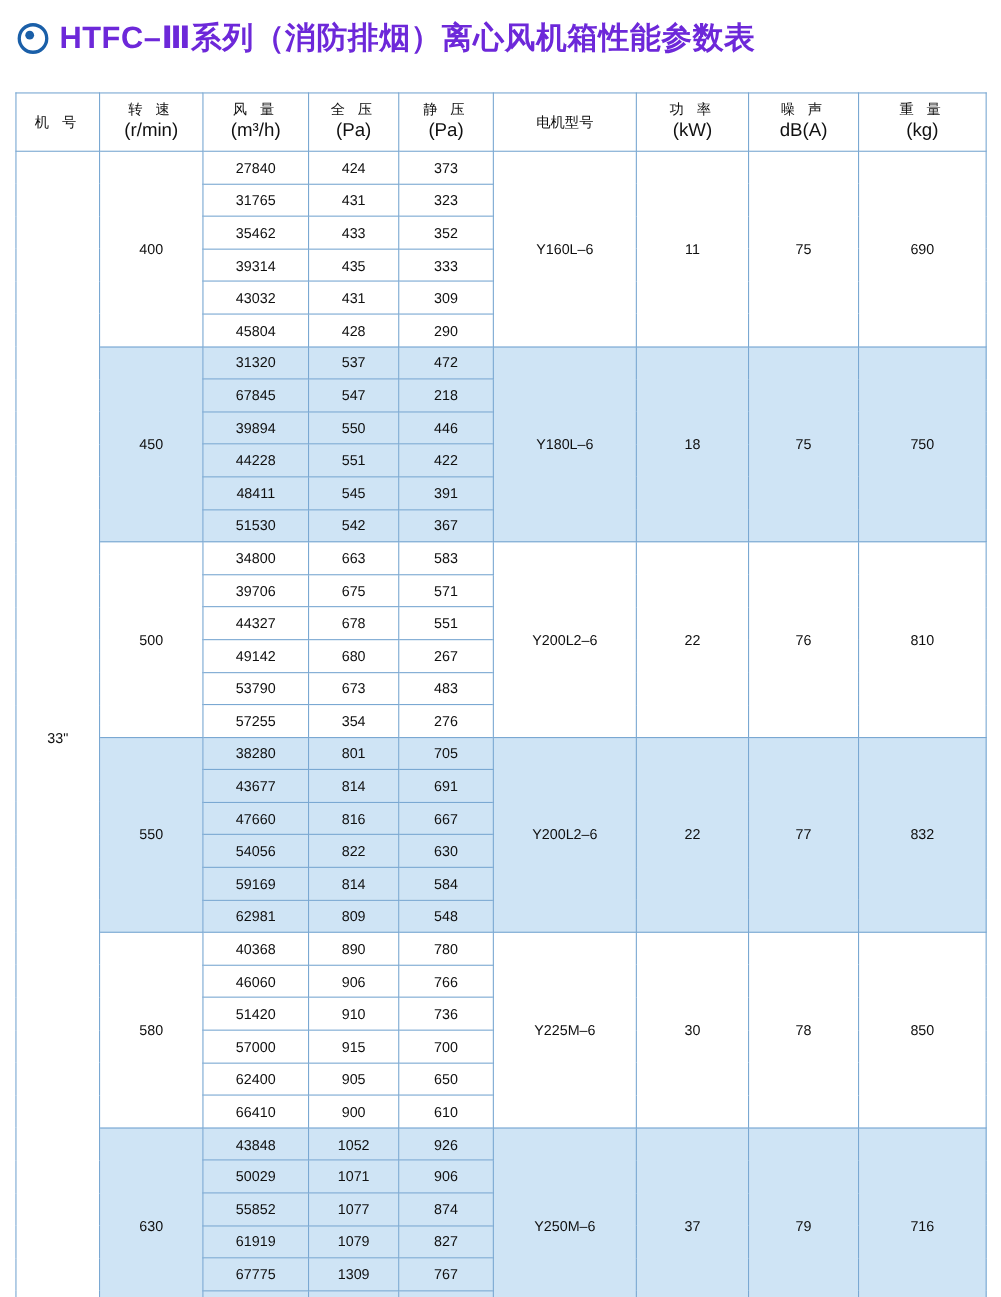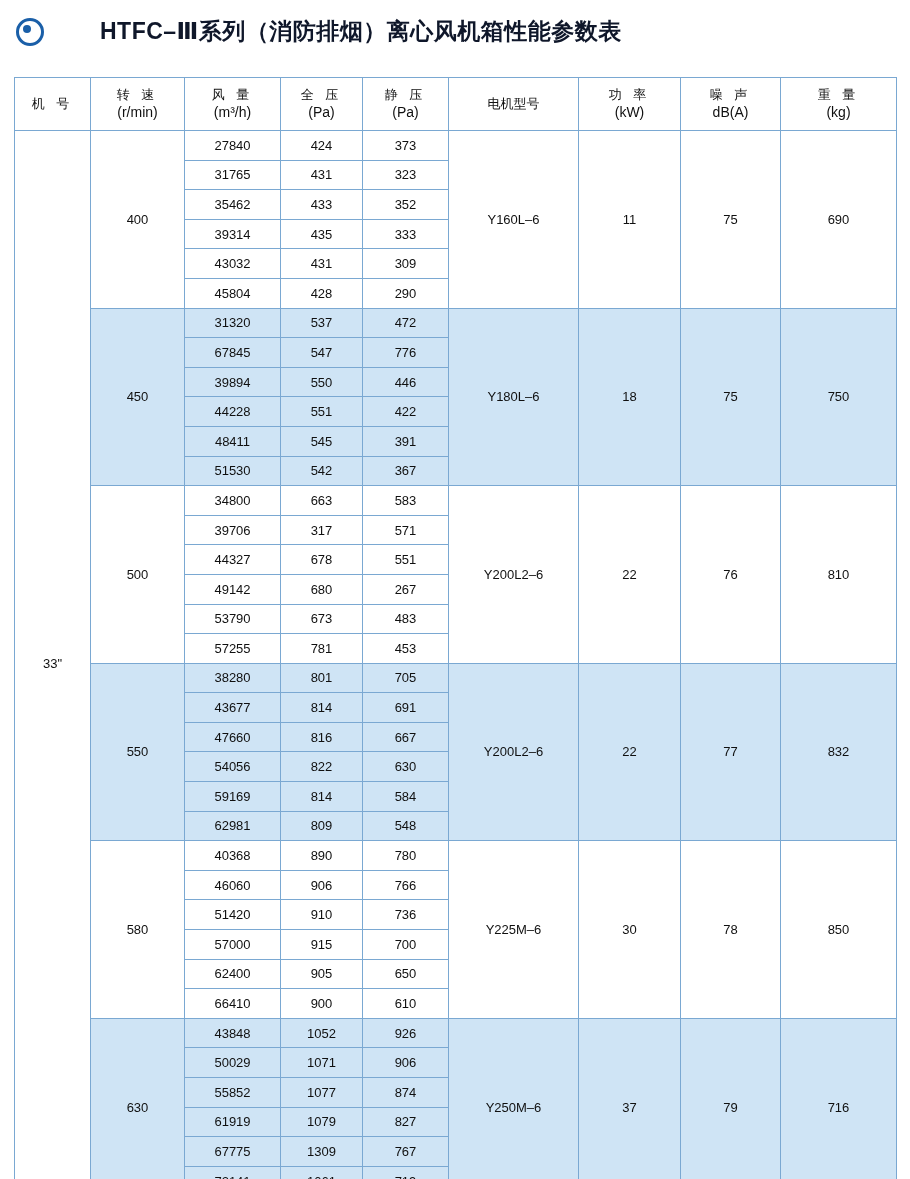--- a/index.html
+++ b/index.html
@@ -39,26 +39,25 @@
     content: "";
     position: absolute;
     left: 4px;
     top: 4px;
     width: 8px;
     height: 8px;
     border-radius: 50%;
     background: #1a5fa8;
   }
   .title-text {
-    font-size: 23px;
+    font-size: 28px;
     font-weight: bold;
-    color: #0f172a;
+    color: #6d28d9;
     letter-spacing: 0.5px;
     white-space: nowrap;
-    margin-left: 46px;
   }
   
   .table-wrap {
     padding: 0 14px;
   }
   table.perf {
     border-collapse: collapse;
     width: 882px;
     table-layout: fixed;
     border: 1px solid #7aa8d2;
@@ -73,21 +72,21 @@
     color: #101010;
     padding: 0;
   }
   thead td {
     height: 52px;
     line-height: 1.35;
     font-size: 14px;
     font-weight: bold;
   }
   thead .unit {
-    font-size: 14px;
+    font-size: 17px;
     font-weight: normal;
     display: block;
   }
   thead .sp {
     letter-spacing: 4px;
   }
   tbody td {
     height: 28.6px;
   }
   td.band {
@@ -211,21 +210,21 @@
             <td class="band">537</td>
             <td class="band">472</td>
             <td rowspan="6" class="band">Y180L–6</td>
             <td rowspan="6" class="band">18</td>
             <td rowspan="6" class="band">75</td>
             <td rowspan="6" class="band">750</td>
           </tr>
           <tr>
             <td class="band">67845</td>
             <td class="band">547</td>
-            <td class="band">776</td>
+            <td class="band">218</td>
           </tr>
           <tr>
             <td class="band">39894</td>
             <td class="band">550</td>
             <td class="band">446</td>
           </tr>
           <tr>
             <td class="band">44228</td>
             <td class="band">551</td>
             <td class="band">422</td>
@@ -245,42 +244,42 @@
             <td class="">34800</td>
             <td class="">663</td>
             <td class="">583</td>
             <td rowspan="6" class="">Y200L2–6</td>
             <td rowspan="6" class="">22</td>
             <td rowspan="6" class="">76</td>
             <td rowspan="6" class="">810</td>
           </tr>
           <tr>
             <td class="">39706</td>
-            <td class="">317</td>
+            <td class="">675</td>
             <td class="">571</td>
           </tr>
           <tr>
             <td class="">44327</td>
             <td class="">678</td>
             <td class="">551</td>
           </tr>
           <tr>
             <td class="">49142</td>
             <td class="">680</td>
             <td class="">267</td>
           </tr>
           <tr>
             <td class="">53790</td>
             <td class="">673</td>
             <td class="">483</td>
           </tr>
           <tr>
             <td class="">57255</td>
-            <td class="">781</td>
-            <td class="">453</td>
+            <td class="">354</td>
+            <td class="">276</td>
           </tr>
           <tr>
             <td rowspan="6" class=" band">550</td>
             <td class="band">38280</td>
             <td class="band">801</td>
             <td class="band">705</td>
             <td rowspan="6" class="band">Y200L2–6</td>
             <td rowspan="6" class="band">22</td>
             <td rowspan="6" class="band">77</td>
             <td rowspan="6" class="band">832</td>

